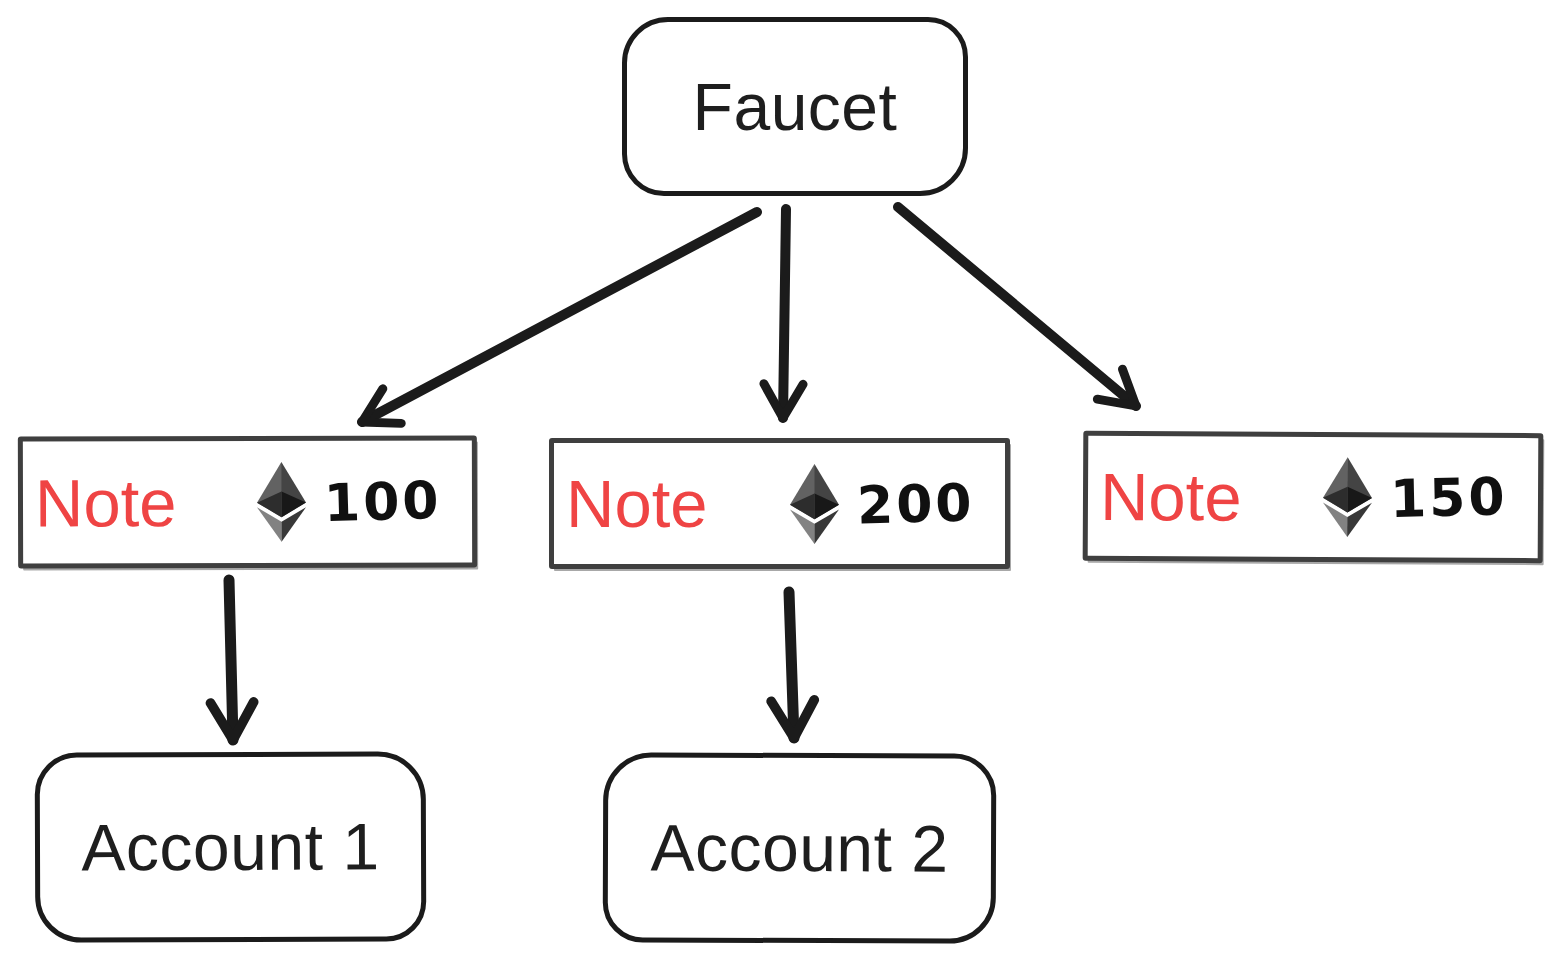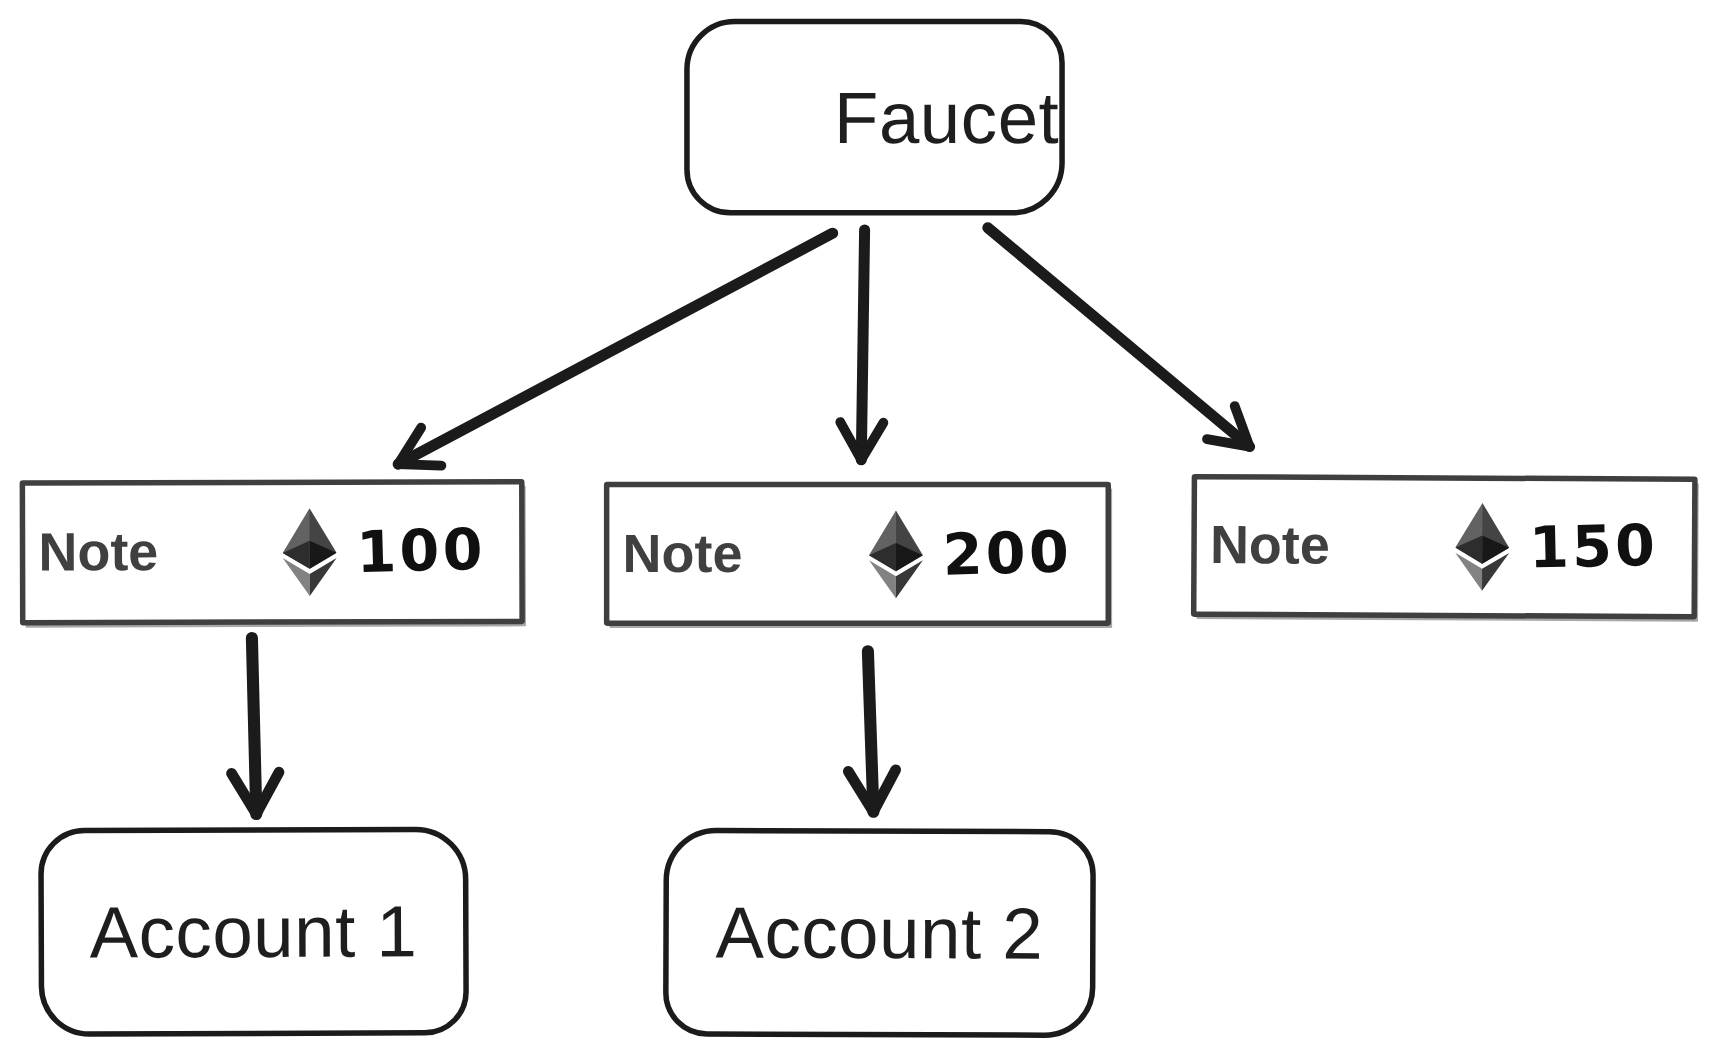--- a/index.html
+++ b/index.html
@@ -41,21 +41,20 @@
     border: 5px solid #1b1b1b;
     box-sizing: border-box;
     color: #1e1e1e;
     font-size: 66px;
     letter-spacing: 0.5px;
     white-space: nowrap;
   }
   .faucet-node {
     left: 622px; top: 17px; width: 346px; height: 179px;
     border-radius: 46px 40px 48px 42px;
-    justify-content: flex-end;
   }
   .account1-node {
     left: 35px; top: 752px; width: 391px; height: 190px;
     border-radius: 42px 48px 40px 46px;
     transform: rotate(-0.2deg);
   }
   .account2-node {
     left: 603px; top: 753px; width: 393px; height: 190px;
     border-radius: 48px 42px 46px 40px;
     transform: rotate(0.2deg);
@@ -71,25 +70,24 @@
     border-radius: 3px;
     box-sizing: border-box;
     padding: 0 30px 0 12px;
     box-shadow: 3px 4px 0 -2px rgba(63,63,63,0.45);
   }
   .note1-node { left: 18px;   top: 436px; width: 459px; height: 132px; transform: rotate(-0.15deg); }
   .note2-node { left: 549px;  top: 438px; width: 461px; height: 131px; }
   .note3-node { left: 1083px; top: 432px; width: 460px; height: 130px; transform: rotate(0.3deg); }
 
   .note-label {
-    font-size: 49px;
-    color: #404040;
+    font-size: 67px;
+    color: #ef4444;
     margin-right: auto;
     white-space: nowrap;
-    font-weight: bold;
   }
   .eth-icon {
     width: 49px;
     height: 80px;
     flex: 0 0 auto;
     display: block;
   }
   .note-amount {
     font-family: "DejaVu Sans", sans-serif;
     font-size: 52px;

